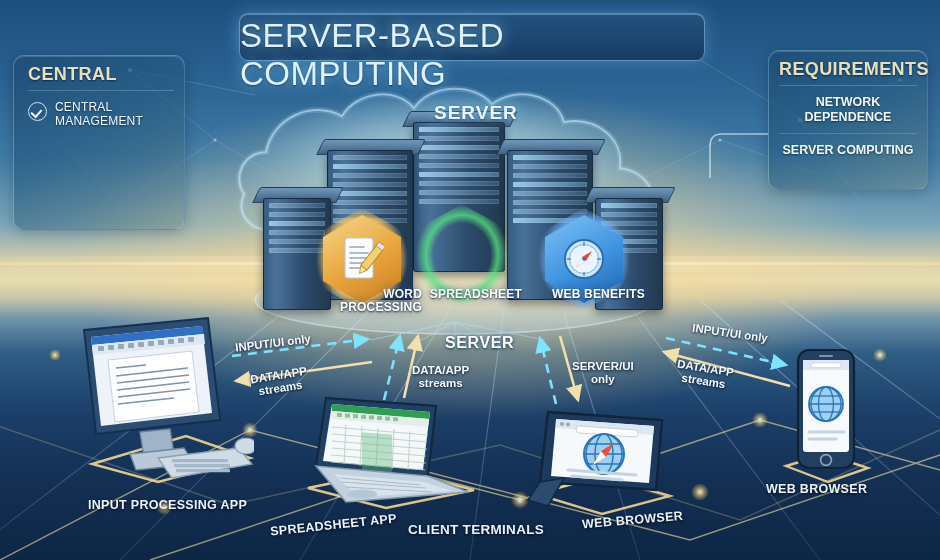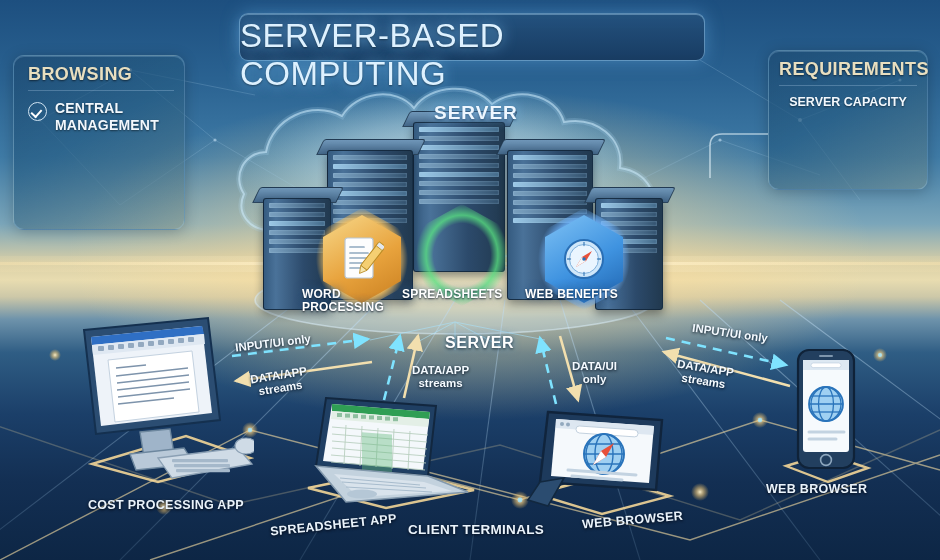--- a/index.html
+++ b/index.html
@@ -54,21 +54,21 @@
   .b-row{display:flex;align-items:flex-start;gap:8px;margin-top:9px;}
   .check{
     flex:0 0 auto;width:17px;height:17px;border-radius:50%;
     border:1.6px solid #cfe3f2;margin-top:2px;position:relative;
   }
   .check:after{
     content:"";position:absolute;left:4px;top:3.5px;width:4.5px;height:8px;
     border:solid #ffffff;border-width:0 2px 2px 0;transform:rotate(42deg);
   }
   .b-txt{
-    font-size:14px;font-weight:bold;line-height:1.18;letter-spacing:.2px;
+    font-size:12px;font-weight:normal;line-height:1.18;letter-spacing:.2px;
     color:#f2f8fd;text-shadow:0 1px 2px rgba(0,0,0,.5);
   }
   .r-item{
     font-size:12.5px;font-weight:bold;line-height:1.18;color:#f2f8fd;
     text-shadow:0 1px 2px rgba(0,0,0,.5);padding:9px 0 8px;
   }
   .r-item + .r-item{border-top:1px solid rgba(190,220,245,.22);}
   .req-connector{position:absolute;left:700px;top:132px;width:70px;height:48px;}
   
   .cloud-wrap{position:absolute;left:245px;top:80px;width:450px;height:250px;}
@@ -95,21 +95,21 @@
   .hex{
     position:absolute;width:78px;height:88px;
     clip-path:polygon(50% 0%,100% 25%,100% 75%,50% 100%,0% 75%,0% 25%);
     display:flex;align-items:center;justify-content:center;
   }
   .hex-ring{
     position:absolute;width:92px;height:102px;
     clip-path:polygon(50% 0%,100% 25%,100% 75%,50% 100%,0% 75%,0% 25%);
   }
   .hex-label{
-    position:absolute;width:120px;text-align:left;
+    position:absolute;width:120px;text-align:right;
     font-size:12px;font-weight:bold;line-height:1.12;letter-spacing:.2px;
     color:#ffffff;text-shadow:0 0 8px rgba(40,90,140,.95),0 1px 2px rgba(0,0,0,.75);
   }
   .cloud-label{
     position:absolute;font-size:19px;font-weight:bold;letter-spacing:1px;
     color:#eef7ff;text-shadow:0 0 12px rgba(120,195,255,.9),0 1px 3px rgba(20,50,80,.8);
   }
   
   .dev{position:absolute;}
   .screen-glass{background:linear-gradient(150deg,#ffffff,#e9eff6);}
@@ -234,31 +234,32 @@
         <path d="M455 322 L545 340"></path>
       </g>
     </g>
   </svg>
 
   <div class="title-bar">
     <span>SERVER-BASED COMPUTING</span>
   </div>
 
   <div class="panel" id="panel-benefits">
-    <div class="panel-head">BROWSING</div>
+    <div class="panel-head">CENTRAL</div>
 
     <div class="b-row">
       <div class="check"></div>
       <div class="b-txt">CENTRAL MANAGEMENT</div>
     </div>
   </div>
 
   <div class="panel" id="panel-reqs">
     <div class="panel-head">REQUIREMENTS</div>
-    <div class="r-item">SERVER CAPACITY</div>
+    <div class="r-item">NETWORK DEPENDENCE</div>
+    <div class="r-item">SERVER COMPUTING</div>
   </div>
   <svg class="req-connector" viewBox="0 0 70 48">
     <path d="M68 2 L22 2 Q10 2 10 14 L10 46" fill="none" stroke="#e3f2fb" stroke-width="1.6" stroke-opacity=".65"></path>
   </svg>
 
   <div class="cloud-wrap">
 
     <div class="rack" style="left:168px;top:42px;width:92px;height:150px;">
       <div class="top"></div>
       <div class="face">
@@ -343,21 +344,21 @@
       <g transform="rotate(38 30 26)">
         <rect x="26" y="6" width="8" height="30" rx="1.4" fill="#f5cf72" stroke="#b98b24" stroke-width="1"></rect>
         <rect x="26" y="6" width="8" height="5" rx="1" fill="#e2e7ee" stroke="#b98b24" stroke-width=".8"></rect>
         <path d="M26 36 L30 43 L34 36 Z" fill="#f7e6ad" stroke="#b98b24" stroke-width=".8"></path>
       </g>
     </svg>
   </div>
   <div class="hex-label" style="left:302px;top:288px;">WORD PROCESSING</div>
 
   <div class="hex-ring" style="left:416px;top:204px;background:radial-gradient(closest-side, rgba(90,230,130,.0) 62%, rgba(90,230,130,.75) 78%, rgba(90,230,130,0) 100%);"></div>
-  <div class="hex-label" style="left:402px;top:288px;">SPREADSHEETS</div>
+  <div class="hex-label" style="left:402px;top:288px;">SPREADSHEET</div>
 
   <div class="hex-ring" style="left:538px;top:208px;background:radial-gradient(closest-side, rgba(110,180,255,.0) 62%, rgba(110,180,255,.8) 78%, rgba(110,180,255,0) 100%);"></div>
   <div class="hex" style="left:545px;top:215px;background:linear-gradient(150deg,#7fc2f5,#3f93e0 55%,#1f63ad);box-shadow:0 0 22px rgba(110,185,255,.75);">
     <svg width="50" height="50" viewBox="0 0 50 50">
       <circle cx="25" cy="25" r="19" fill="#cfe7fa" stroke="#2a6fb5" stroke-width="2"></circle>
       <circle cx="25" cy="25" r="14.5" fill="#eaf5ff" stroke="#7fb0dc" stroke-width="1"></circle>
       <g stroke="#4a86bf" stroke-width="1.3" stroke-linecap="round">
         <path d="M25 8.5 v3"></path>
           <path d="M25 38.5 v3"></path>
         <path d="M8.5 25 h3"></path>
@@ -393,21 +394,21 @@
     <line x1="790" y1="386" x2="664" y2="352" stroke="#f2dfae" stroke-width="2.6" marker-end="url(#ag)"></line>
   </svg>
 
   <div class="server-mid" style="left:445px;top:334px;">SERVER</div>
 
   <div class="flow-label" style="left:235px;top:337px;transform:rotate(-7deg);">INPUT/UI only</div>
   <div class="flow-label" style="left:251px;top:369px;transform:rotate(-9deg);text-align:center;">DATA/APP
 streams</div>
   <div class="flow-label" style="left:412px;top:364px;text-align:center;">DATA/APP
 streams</div>
-  <div class="flow-label" style="left:572px;top:360px;text-align:center;">DATA/UI
+  <div class="flow-label" style="left:572px;top:360px;text-align:center;">SERVER/UI
 only</div>
   <div class="flow-label" style="left:692px;top:327px;transform:rotate(8deg);">INPUT/UI only</div>
   <div class="flow-label" style="left:676px;top:362px;transform:rotate(9deg);text-align:center;">DATA/APP
 streams</div>
 
   <div class="dev" style="left:74px;top:312px;width:180px;height:172px;">
     <svg width="180" height="172" viewBox="0 0 180 172">
 
       <path d="M18 152 L112 124 L176 146 L84 170 Z" fill="none" stroke="#ffdf9b" stroke-width="2.4" opacity=".85"></path>
 
@@ -446,21 +447,21 @@
       <path d="M84 146 L164 136 L178 152 L98 166 Z" fill="#cfdbe6" stroke="#8ba0b4" stroke-width="1.3"></path>
       <g fill="#a5b8ca">
         <rect x="98" y="147" width="56" height="3.2" rx="1"></rect>
           <rect x="100" y="152" width="56" height="3.2" rx="1"></rect>
         <rect x="102" y="157" width="54" height="3.2" rx="1"></rect>
       </g>
 
       <ellipse cx="172" cy="134" rx="11" ry="8" fill="#cfdbe6" stroke="#8ba0b4" stroke-width="1.2"></ellipse>
     </svg>
   </div>
-  <div class="dev-label" style="left:88px;top:498px;">COST PROCESSING APP</div>
+  <div class="dev-label" style="left:88px;top:498px;">INPUT PROCESSING APP</div>
 
   <div class="dev" style="left:300px;top:392px;width:180px;height:118px;">
     <svg width="180" height="118" viewBox="0 0 180 118">
       <path d="M8 96 L96 78 L174 98 L86 116 Z" fill="none" stroke="#ffdf9b" stroke-width="2.4" opacity=".85"></path>
 
       <path d="M26 6 L136 14 L128 84 L16 74 Z" fill="#1f3f63" stroke="#12273f" stroke-width="2"></path>
       <path d="M32 12 L130 20 L123 78 L23 69 Z" fill="#f4f8fb"></path>
 
       <path d="M32 12 L130 20 L129 27 L32 19 Z" fill="#2f9e54"></path>
       <path d="M32 19 L129 27 L128 35 L31 27 Z" fill="#e3efe6"></path>

